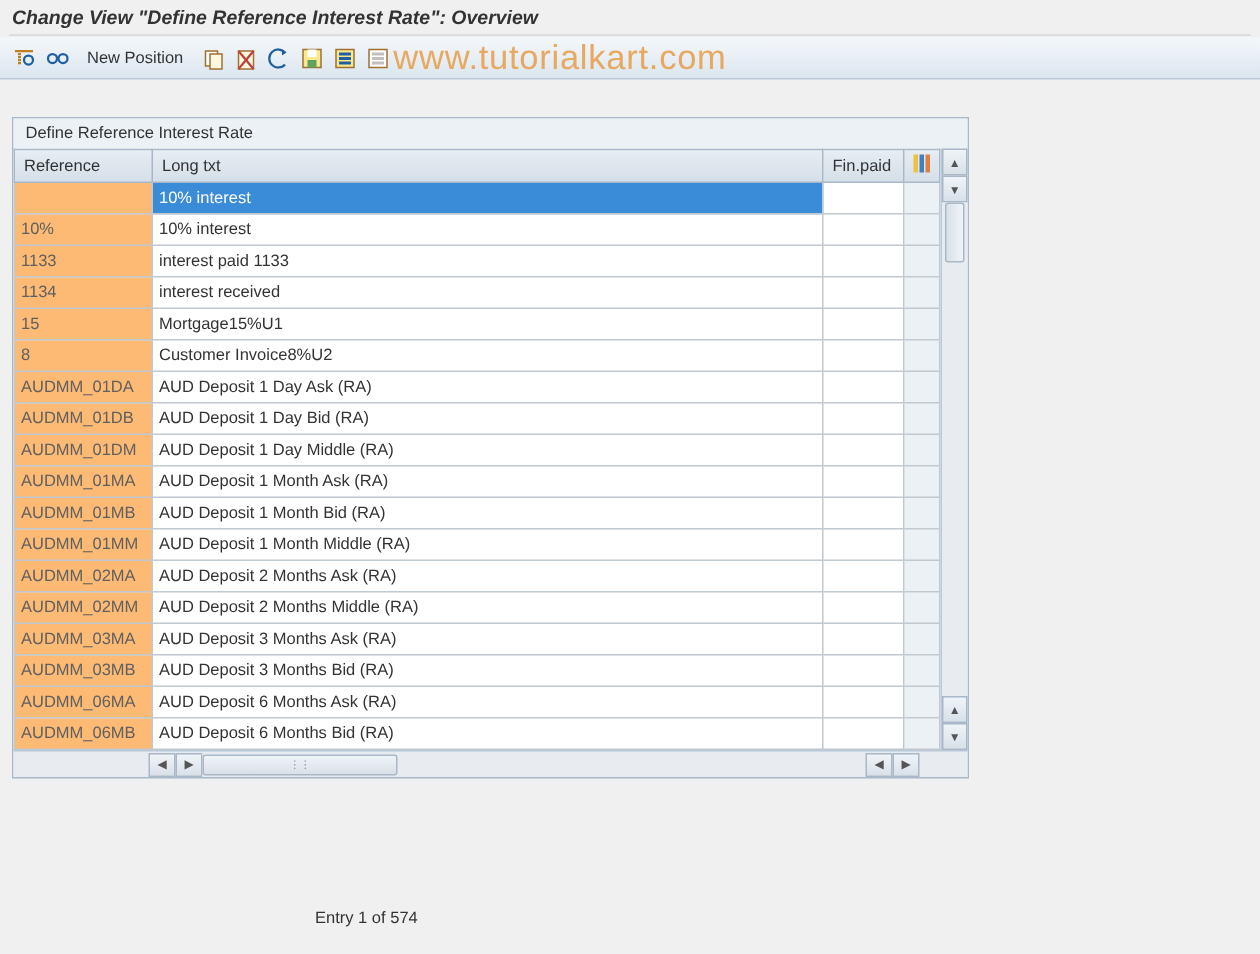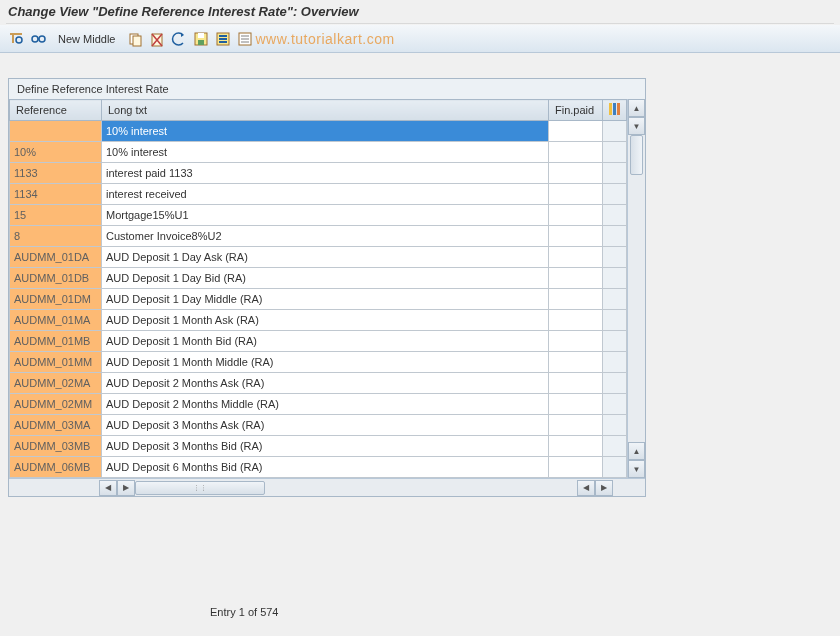--- a/index.html
+++ b/index.html
@@ -41,21 +41,21 @@
       justify-content: center;
       cursor: pointer;
     }
     .toolbar-text-btn {
       font-size: 11px;
       color: #333;
       padding: 0 6px;
       cursor: pointer;
     }
     .watermark {
-      font-size: 14px;
+      font-size: 23px;
       color: #e8a860;
       font-weight: normal;
       letter-spacing: 0.5px;
       margin-left: -4px;
     }
     .main-area {
       padding: 25px 8px;
     }
     .panel {
       border: 1px solid #a8b8c8;
@@ -255,21 +255,21 @@
         <circle cx="11" cy="9" r="3" fill="none" stroke="#2060a0" stroke-width="1.5"></circle>
       </svg>
   </span>
   <span class="toolbar-icon">
     <svg width="16" height="16">
         <circle cx="5" cy="8" r="3" fill="none" stroke="#2060a0" stroke-width="1.5"></circle>
         <circle cx="12" cy="8" r="3" fill="none" stroke="#2060a0" stroke-width="1.5"></circle>
         <line x1="8" y1="8" x2="9" y2="8" stroke="#2060a0" stroke-width="1.5"></line>
       </svg>
   </span>
-  <span class="toolbar-text-btn">New Middle</span>
+  <span class="toolbar-text-btn">New Position</span>
   <span class="toolbar-icon">
     <svg width="16" height="16">
         <rect x="3" y="3" width="8" height="10" fill="#fff" stroke="#a07030"></rect>
         <rect x="6" y="5" width="8" height="10" fill="#fff8e0" stroke="#a07030"></rect>
       </svg>
   </span>
   <span class="toolbar-icon">
     <svg width="16" height="16">
         <rect x="3" y="3" width="10" height="12" fill="#fff8e0" stroke="#a07030"></rect>
         <line x1="3" y1="3" x2="13" y2="15" stroke="#c04040" stroke-width="1.5"></line>
@@ -415,20 +415,26 @@
               </tr>
               <tr>
                 <td class="ref-cell col-ref">AUDMM_03MA</td>
                 <td class="col-long">AUD Deposit 3 Months Ask (RA)</td>
                 <td class="col-fin"></td>
                 <td class="col-cfg" style="background: rgb(236, 241, 245);"></td>
               </tr>
               <tr>
                 <td class="ref-cell col-ref">AUDMM_03MB</td>
                 <td class="col-long">AUD Deposit 3 Months Bid (RA)</td>
+                <td class="col-fin"></td>
+                <td class="col-cfg" style="background: rgb(236, 241, 245);"></td>
+              </tr>
+              <tr>
+                <td class="ref-cell col-ref">AUDMM_06MA</td>
+                <td class="col-long">AUD Deposit 6 Months Ask (RA)</td>
                 <td class="col-fin"></td>
                 <td class="col-cfg" style="background: rgb(236, 241, 245);"></td>
               </tr>
               <tr>
                 <td class="ref-cell col-ref">AUDMM_06MB</td>
                 <td class="col-long">AUD Deposit 6 Months Bid (RA)</td>
                 <td class="col-fin"></td>
                 <td class="col-cfg" style="background: rgb(236, 241, 245);"></td>
               </tr>
             </tbody>

